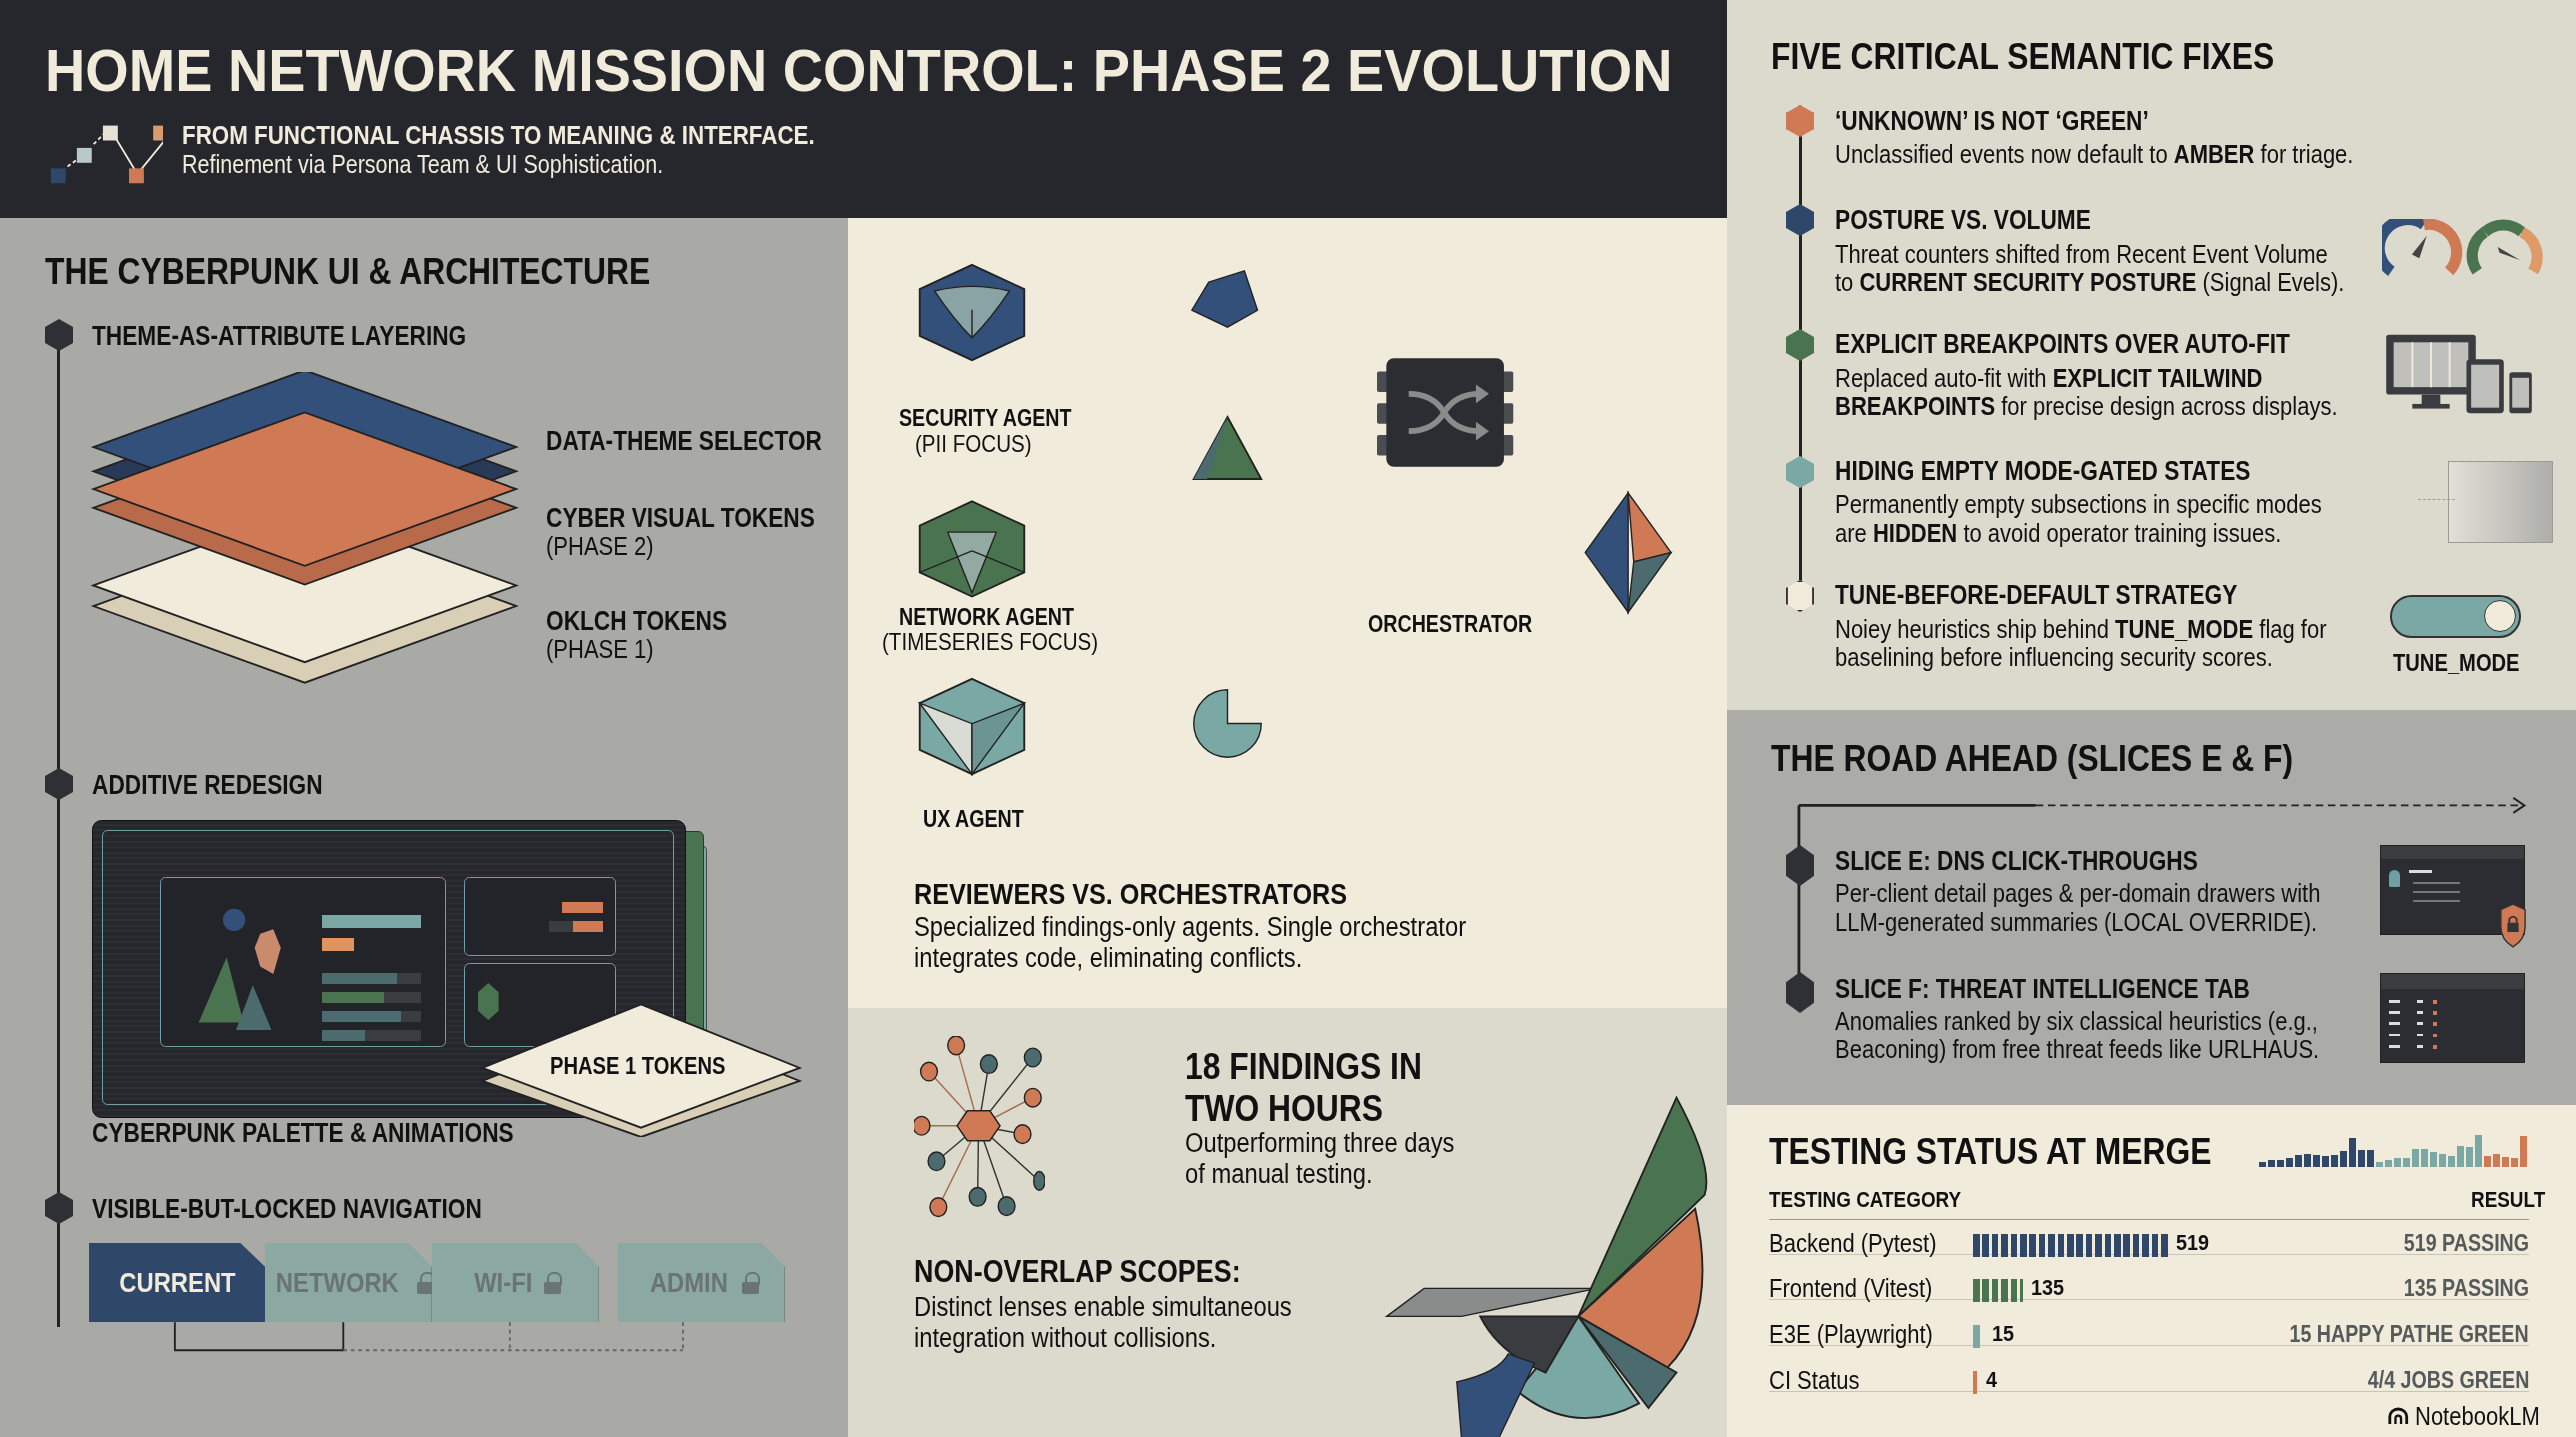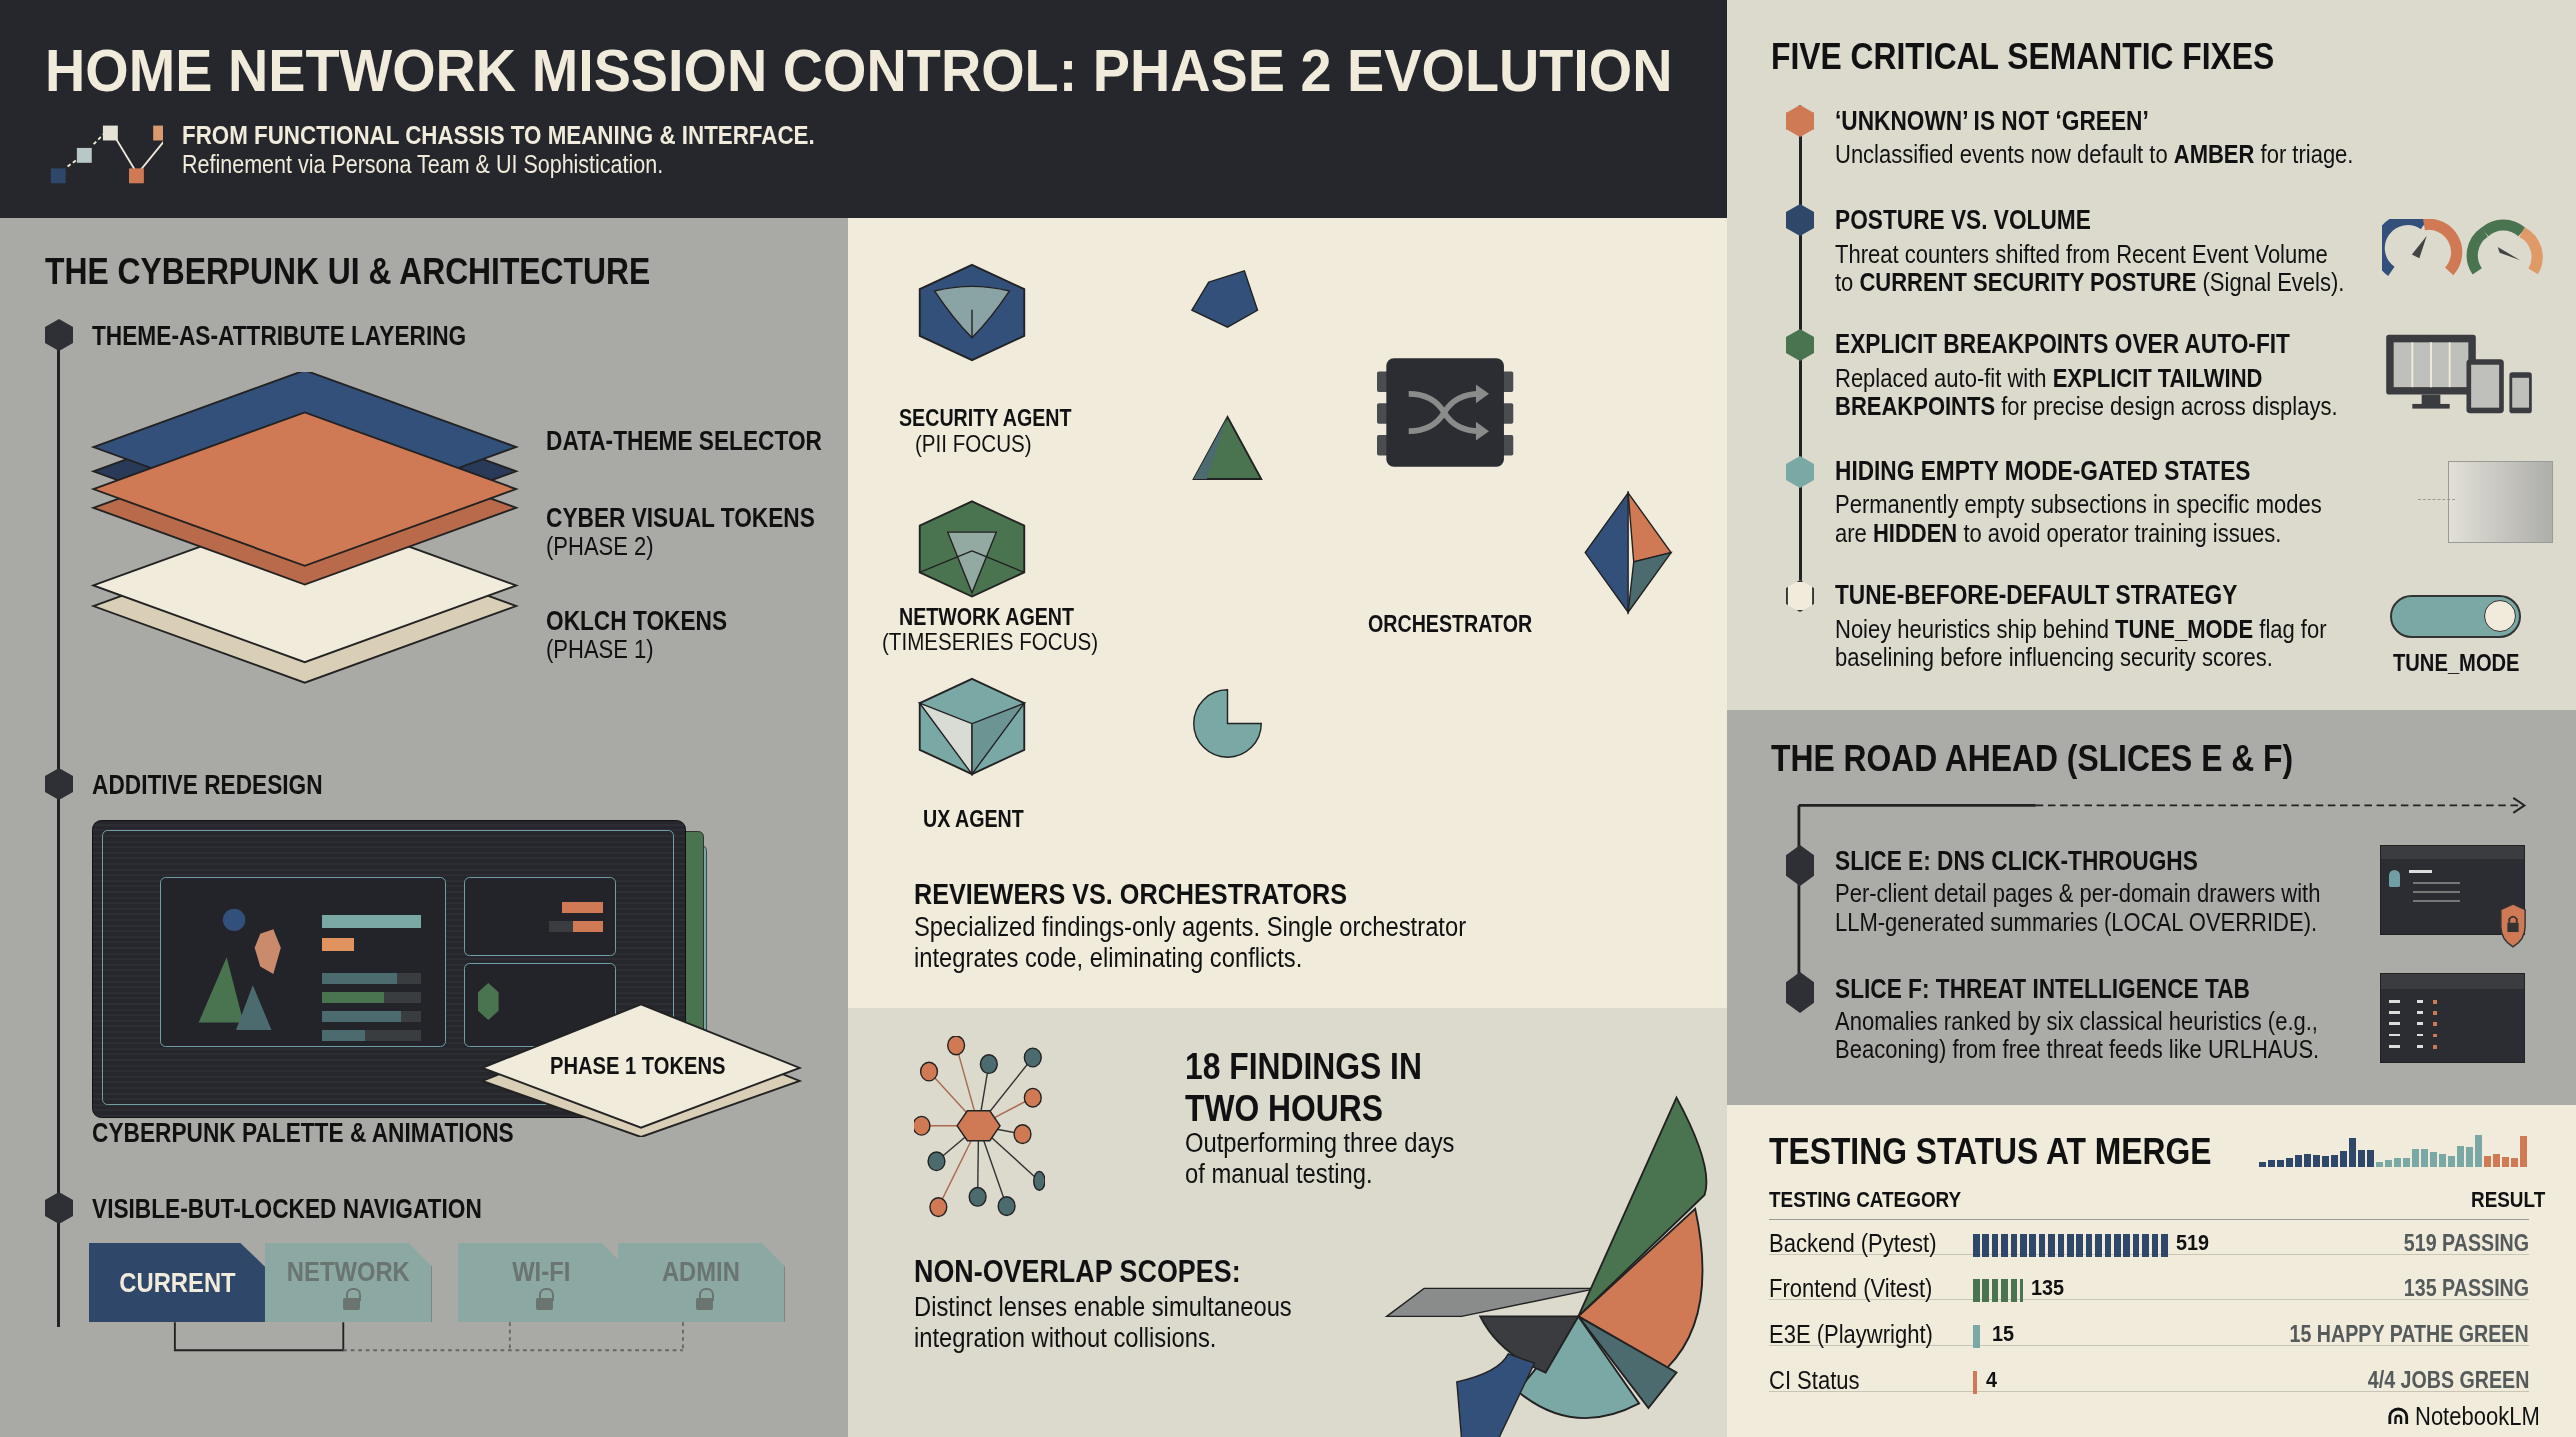--- a/index.html
+++ b/index.html
@@ -23,21 +23,21 @@
   .title { left: 45px; top: 36px; font-size: 60px; font-weight: 700; color: #f1ebdc; white-space: nowrap; transform: scaleX(0.93); transform-origin: left top; }
   .subtitle1 { left: 182px; top: 120px; font-size: 26px; font-weight: 700; color: #f1ebdc; white-space: nowrap; transform: scaleX(0.86); transform-origin: left top; }
   .subtitle2 { left: 182px; top: 150px; font-size: 25px; color: #f1ebdc; white-space: nowrap; transform: scaleX(0.86); transform-origin: left top; }
 
   .hexdot { width: 28px; height: 32px; clip-path: polygon(50% 0, 100% 25%, 100% 75%, 50% 100%, 0 75%, 0 25%); }
   .vline { width: 2.8px; background: #222; }
 
   
   .tab { position: absolute; top: 1243px; height: 79px; font-size: 28px; font-weight: 700; display: flex; align-items: center; justify-content: center; clip-path: polygon(0 0, 86% 0, 100% 30%, 100% 100%, 0 100%); }
   .tab .lbl { transform: scaleX(0.85); display: inline-block; }
-  .tab.locked { background: #8ba8a2; color: #6a7470; border-right: 0.9px solid #7b8884; flex-direction: column; }
+  .tab.locked { background: #8ba8a2; color: #6a7470; border-right: 0.9px solid #7b8884; }
   .tab.active { background: #2f4769; color: #f1ebdc; }
   .lock { display: inline-block; width: 17px; height: 20.6px; margin-left: 7.5px; position: relative; }
   .lock::before { content: ""; position: absolute; left: 2.8px; top: 0; width: 11.2px; height: 11.2px; border: 2.8px solid #6a7470; border-bottom: none; border-radius: 6.6px 6.6px 0 0; }
   .lock::after { content: ""; position: absolute; left: 0; top: 9.4px; width: 17px; height: 12px; background: #6a7470; border-radius: 1.9px; }
 
   
   .trow { position: absolute; left: 1769px; width: 760px; height: 34px; border-bottom: 1.9px solid #c8c4b6; }
   .trow .cat { position: absolute; left: 0; top: 7.5px; font-size: 25px; transform: scaleX(0.88); transform-origin: left top; white-space: nowrap; }
   .trow .bar { position: absolute; left: 204px; top: 13px; height: 22.5px; }
   .trow .bar-num { position: absolute; top: 9.4px; font-size: 22.5px; font-weight: 700; transform: scaleX(0.88); transform-origin: left top; }
@@ -143,21 +143,21 @@
   <div class="abs h-sub" style="left:92px;top:976px">VISIBLE-BUT-LOCKED NAVIGATION</div>
 </div>
 
 <div class="tab active" style="left:89px;width:176px">
     <span class="lbl">CURRENT</span>
   </div>
 <div class="tab locked" style="left:265px;width:167px">
     <span class="lbl">NETWORK</span>
     <span class="lock"></span>
   </div>
-<div class="tab locked" style="left:458px;width:167px">
+<div class="tab locked" style="left:432px;width:167px">
     <span class="lbl">WI-FI</span>
     <span class="lock"></span>
   </div>
 <div class="tab locked" style="left:618px;width:167px">
     <span class="lbl">ADMIN</span>
     <span class="lock"></span>
   </div>
 <svg class="abs" style="left:173px;top:1322px" width="524" height="34" viewBox="0 0 560 36">
   <polyline points="2,0 2,30 182,30 182,0" fill="none" stroke="#222" stroke-width="2"></polyline>
   <polyline points="182,30 545,30" fill="none" stroke="#666" stroke-width="2" stroke-dasharray="4 4"></polyline>

